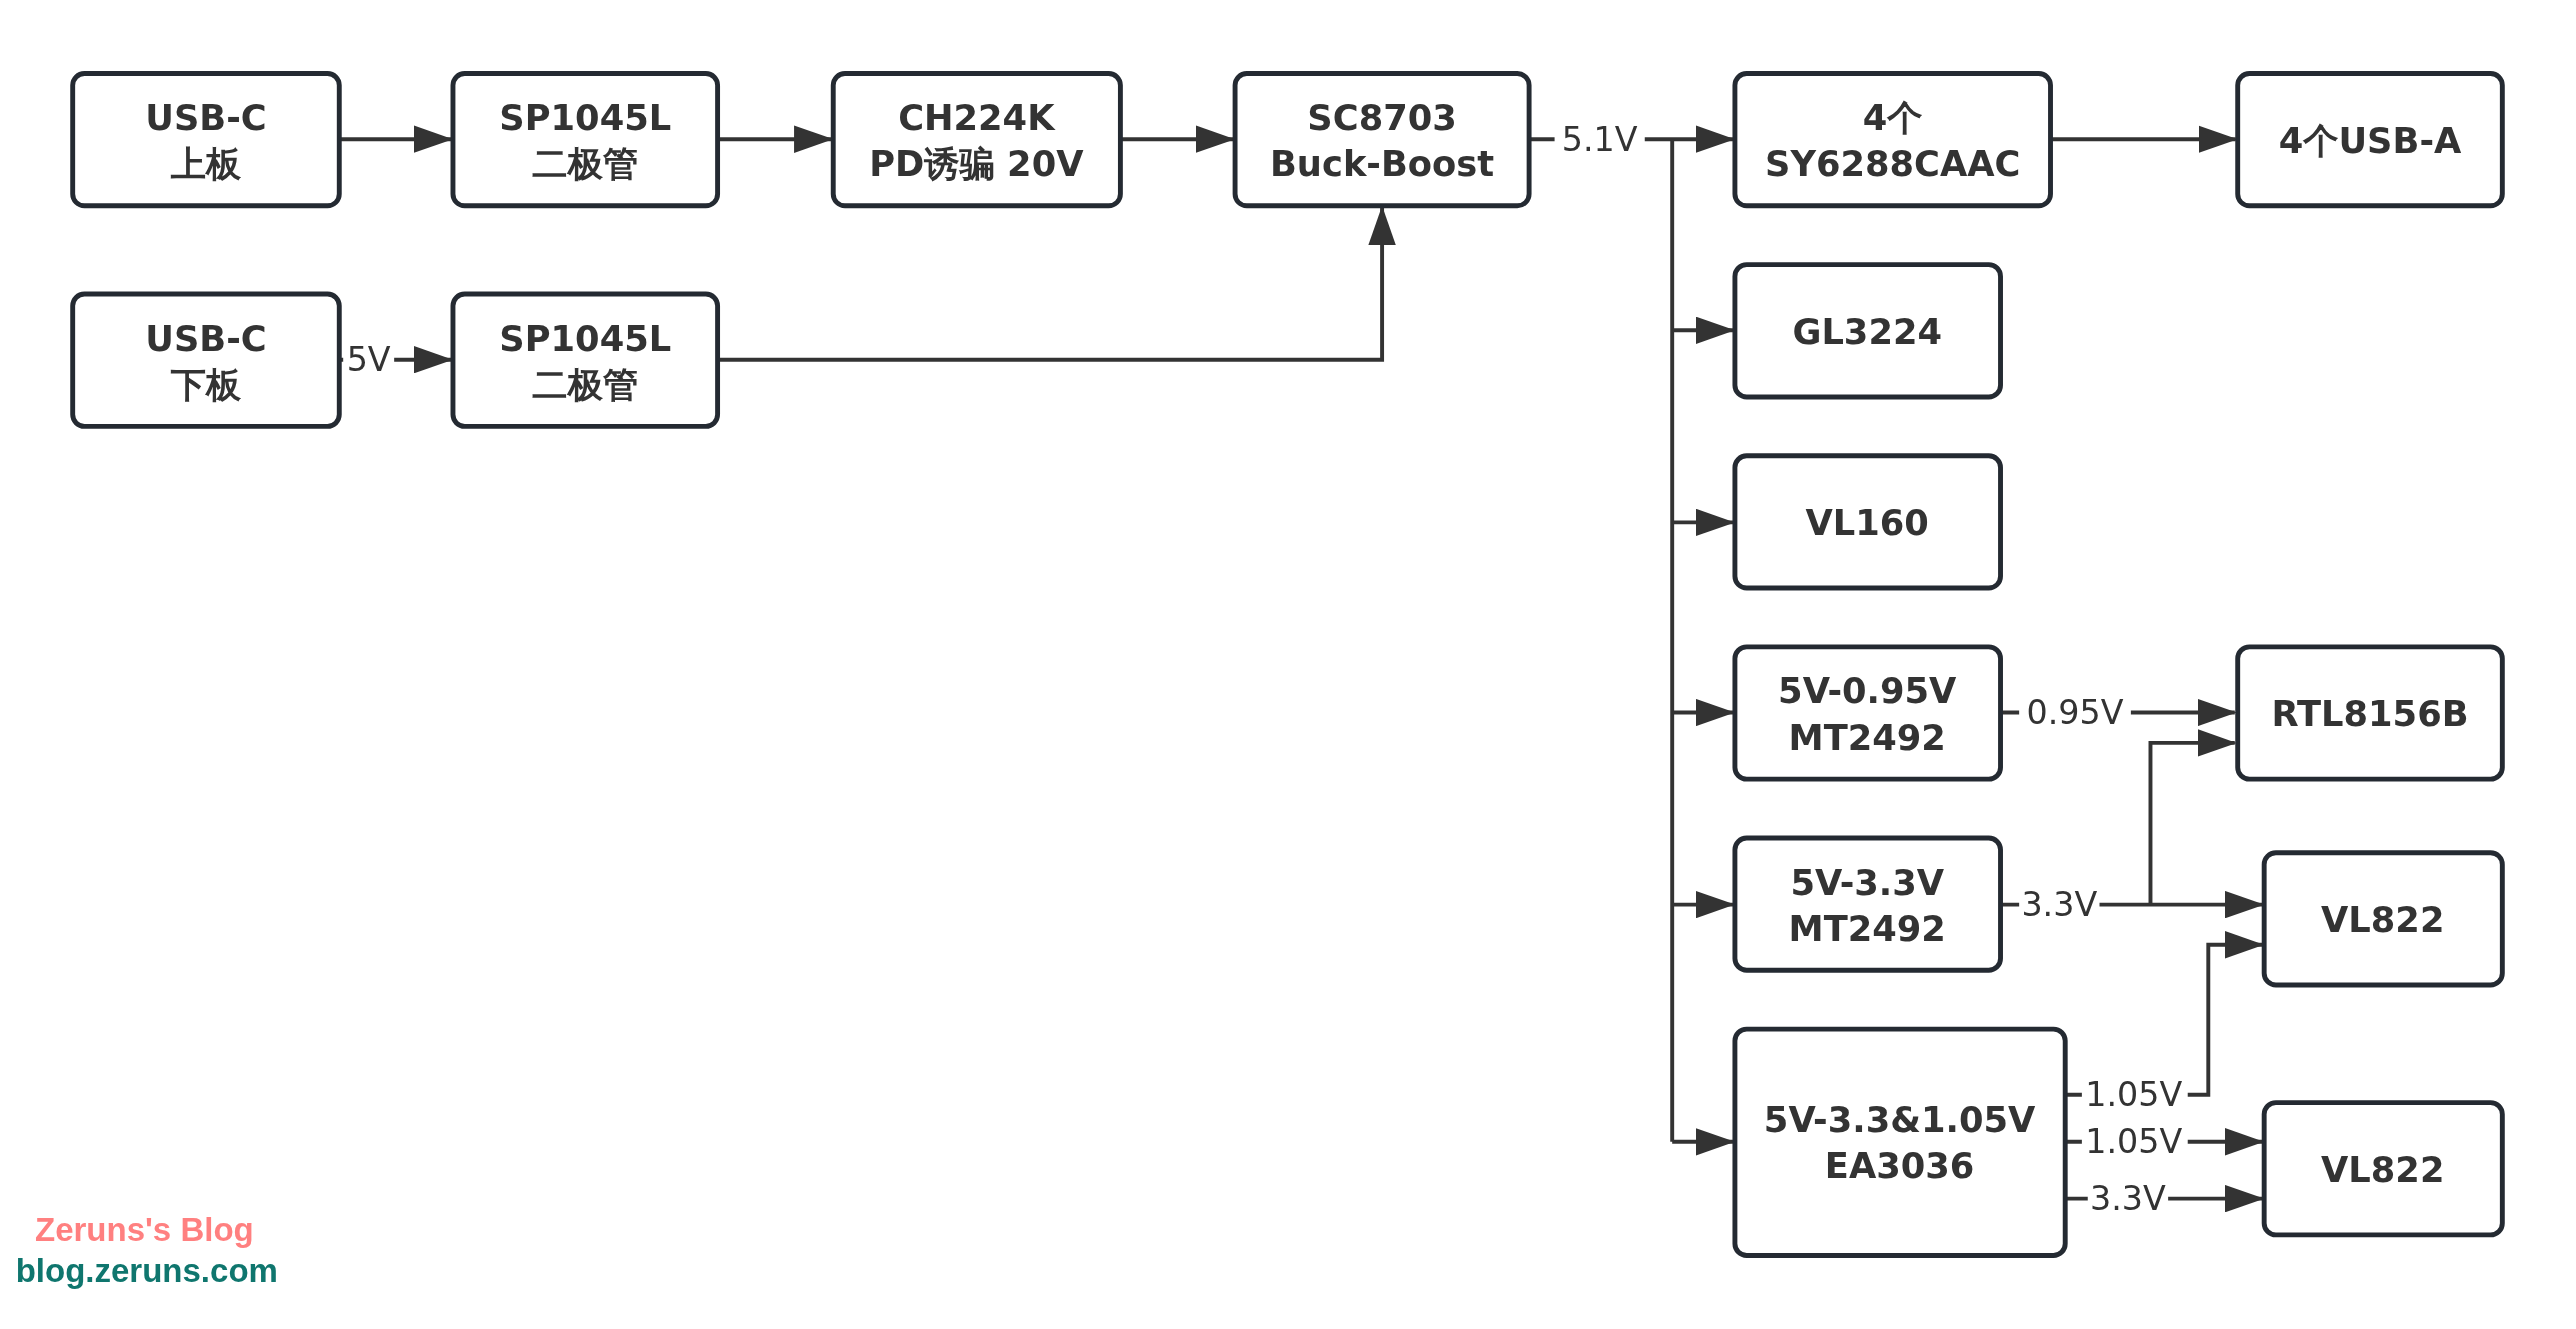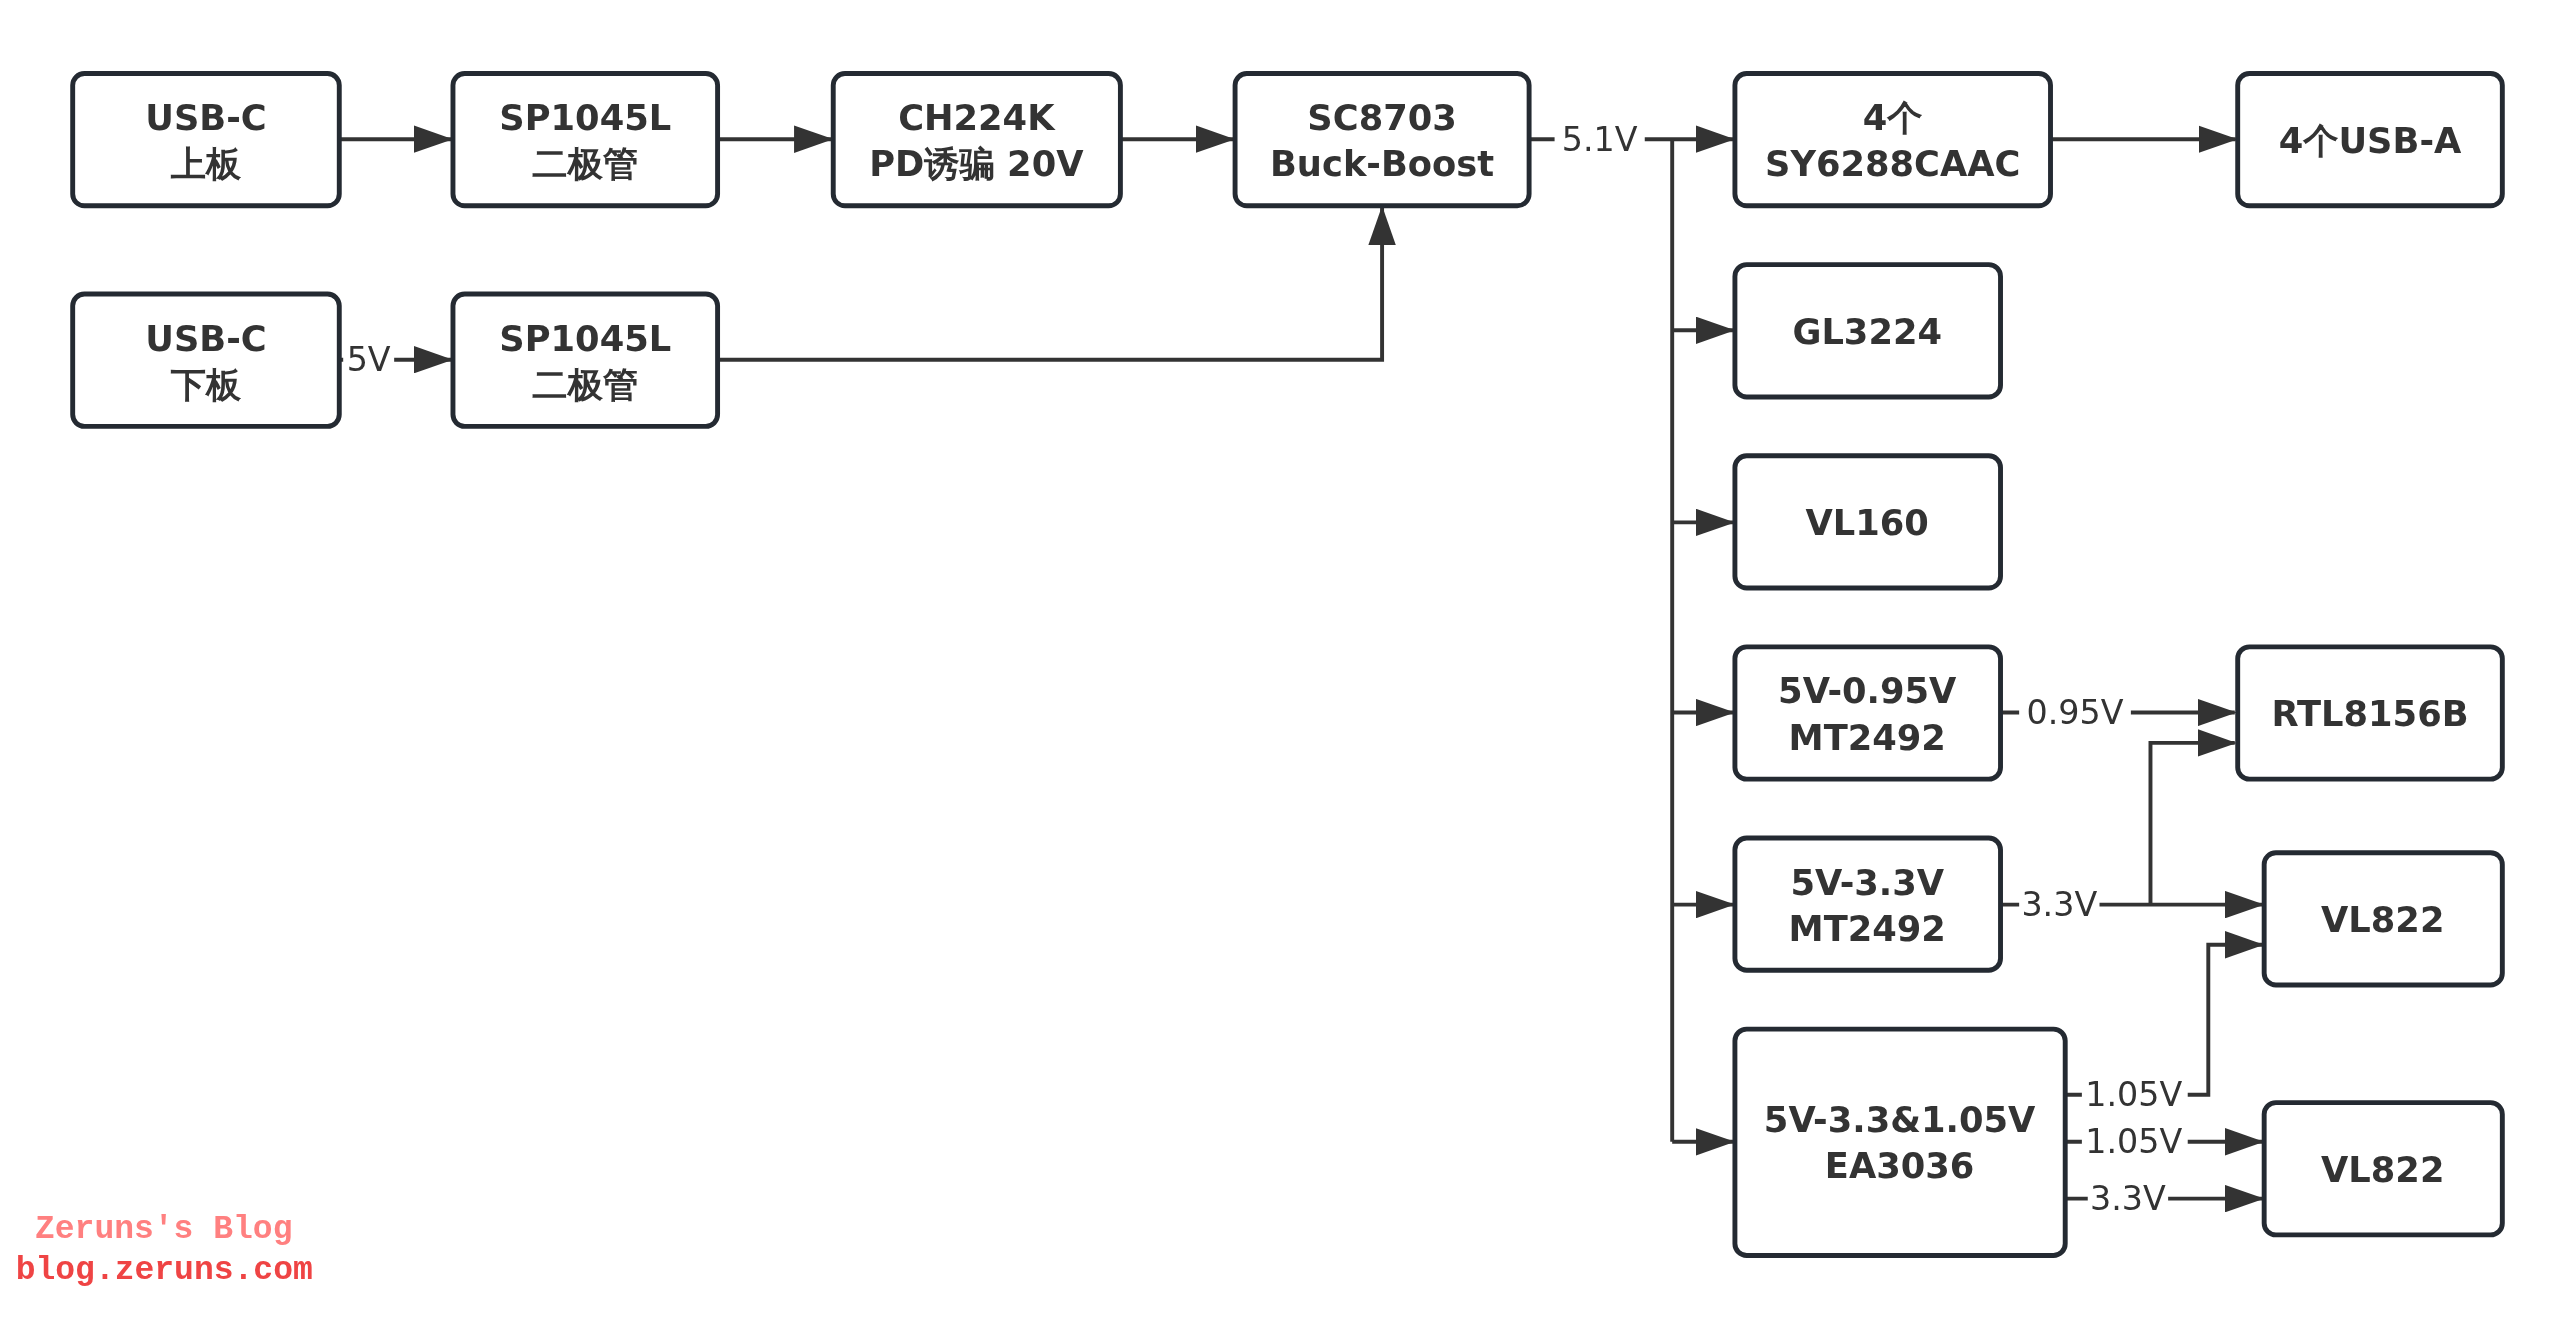--- a/index.html
+++ b/index.html
@@ -23,21 +23,21 @@
     .edge-label {
       font-family: "DejaVu Sans", sans-serif;
       font-size: 34px;
       fill: #333333;
       dominant-baseline: central;
       text-anchor: middle;
     }
     .edge-label-bg { fill: #ffffff; }
     .watermark {
       position: absolute;
-      font-family: Liberation Mono, monospace;
+      font-family: Liberation Sans, sans-serif;
       font-weight: bold;
       color: #ff8080;
       font-size: 33px;
       line-height: 41px;
       white-space: nowrap;
     }
     #wm1 { left: 35px; top: 1209px; }
     #wm2 { left: 15.7px; top: 1250px; }
   </style>
 </head>
@@ -179,14 +179,14 @@
       <text x="2431" y="938">VL822</text>
     </g>
     <g class="box">
       <rect x="2310" y="1125" width="243" height="135" rx="12"></rect>
       <text x="2431" y="1193">VL822</text>
     </g>
   </g>
 </svg>
 
 <div class="watermark" id="wm1" style="color: rgb(255, 128, 128);">Zeruns's Blog</div>
-<div class="watermark" id="wm2" style="color: #ef4444;">blog.zeruns.com</div>
+<div class="watermark" id="wm2" style="color: #0f766e;">blog.zeruns.com</div>
 
 
 </body></html>

